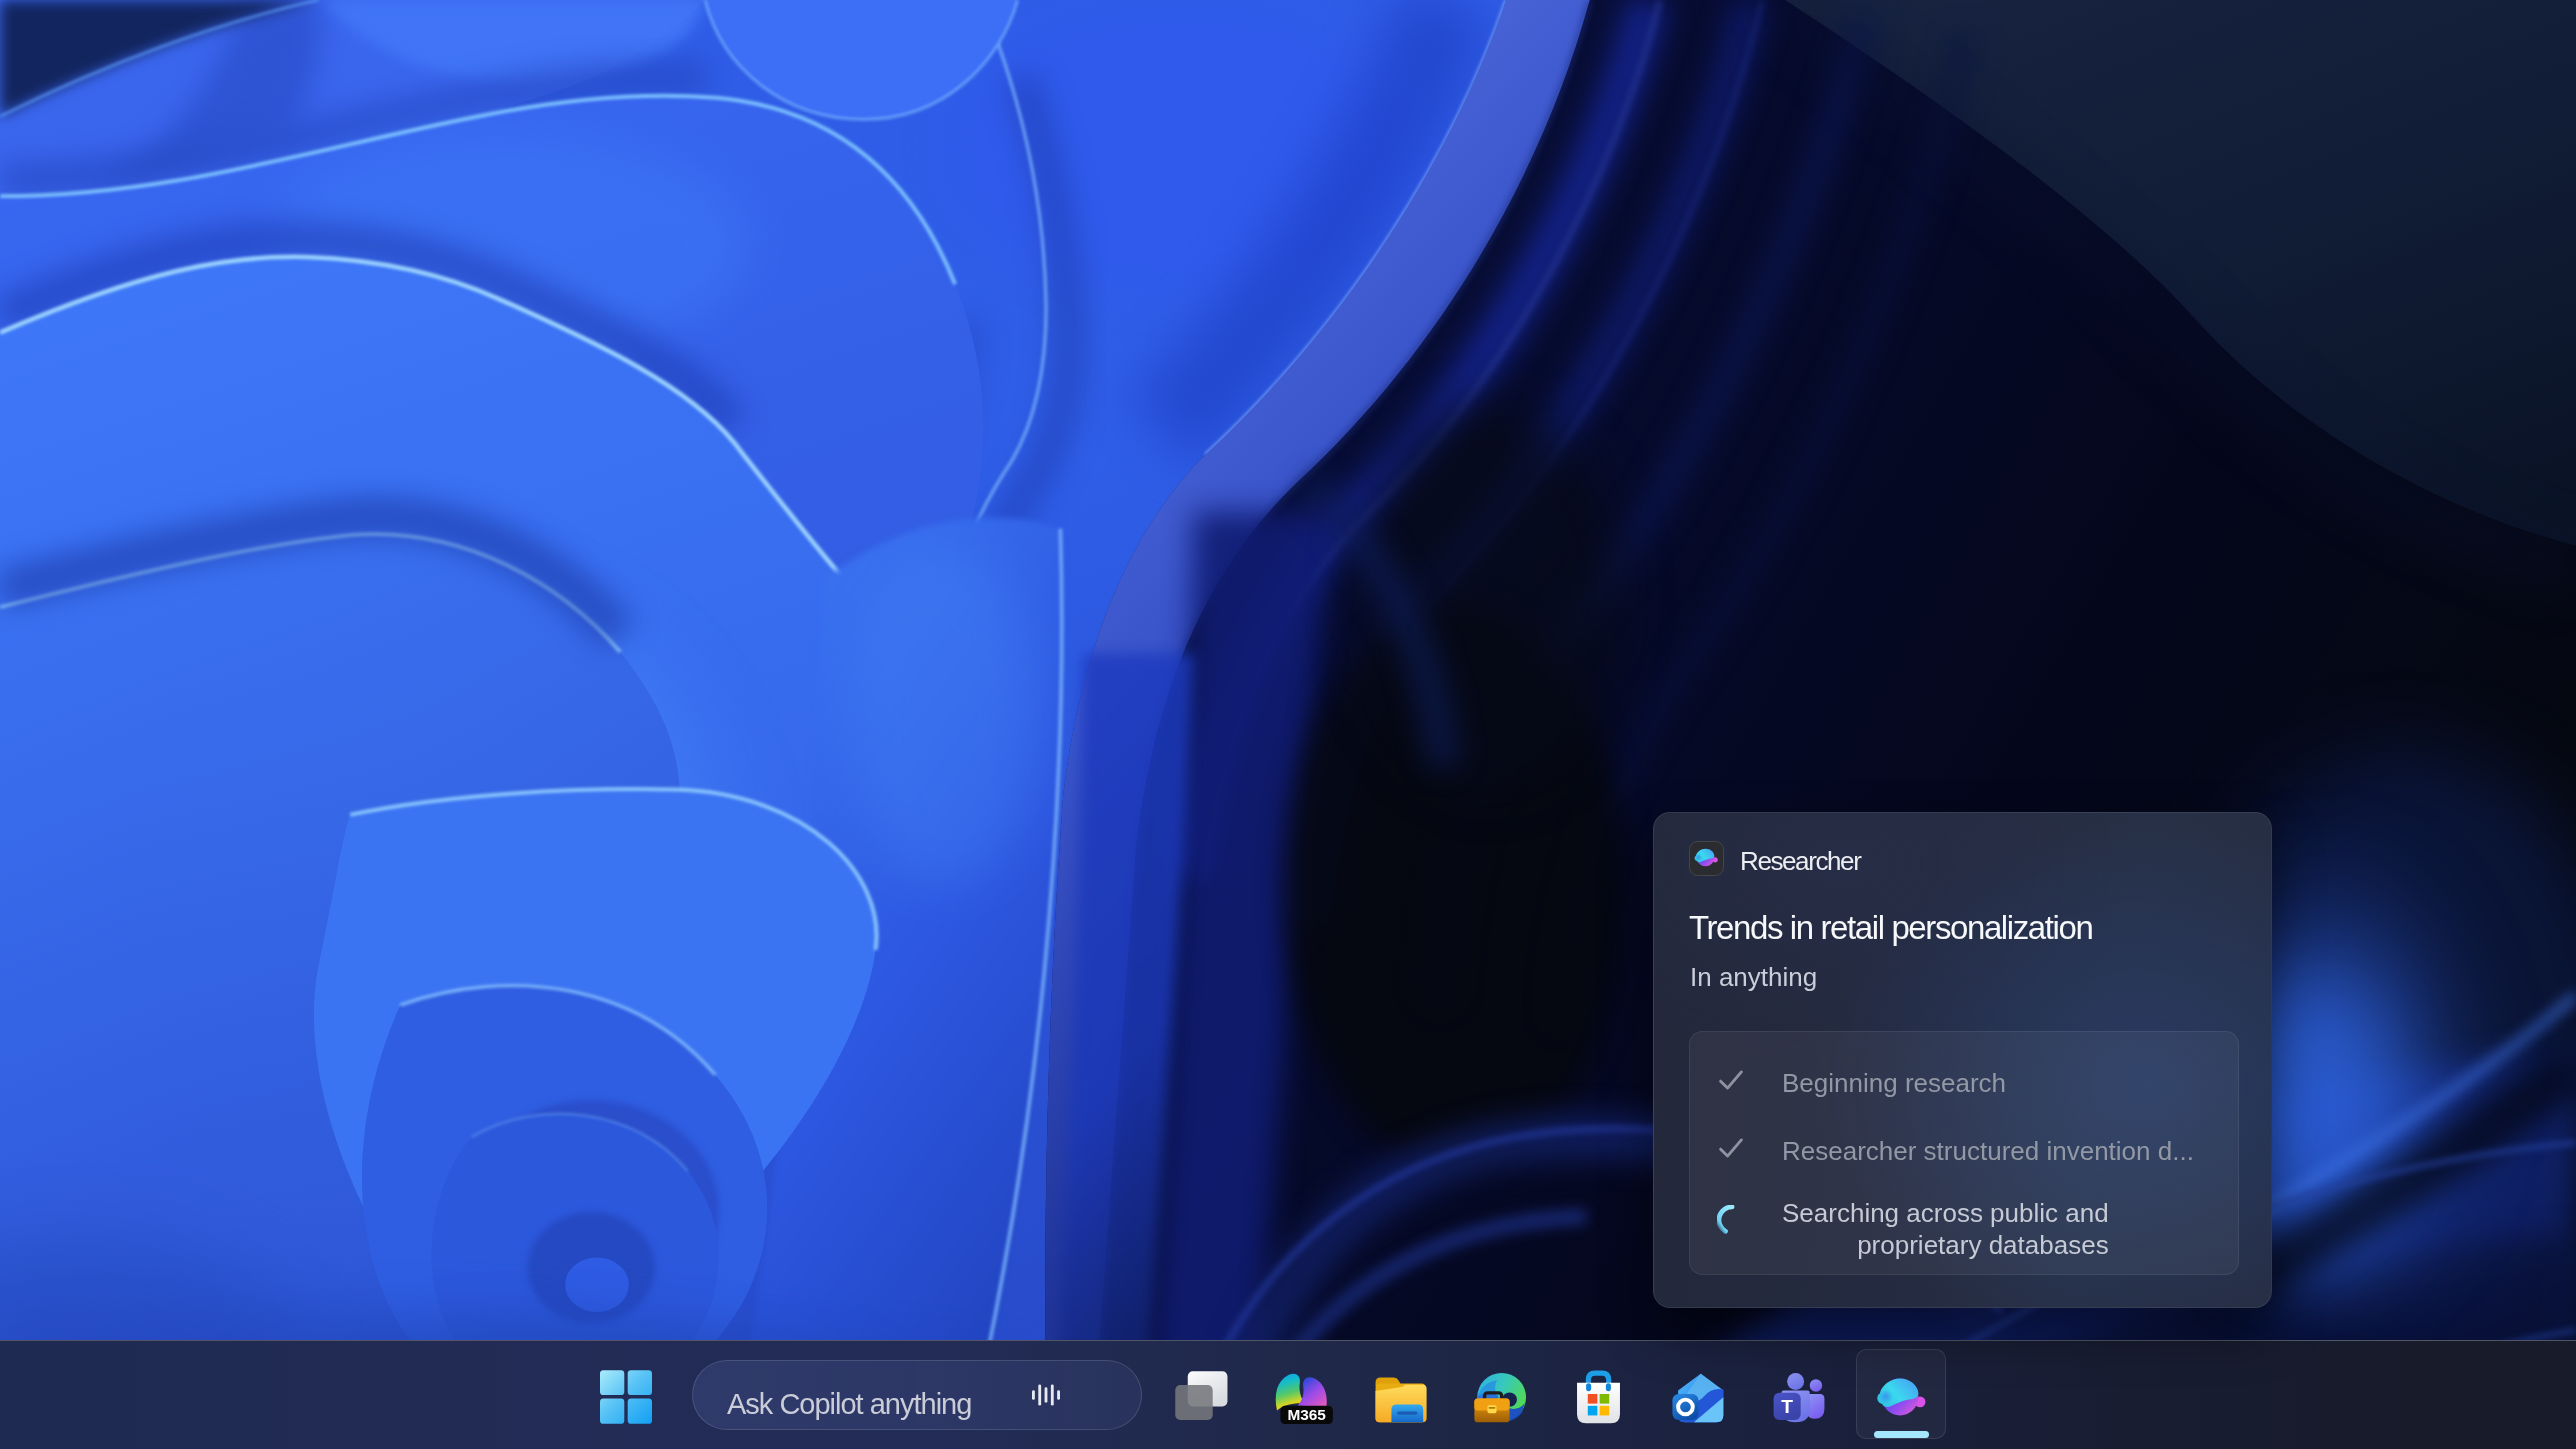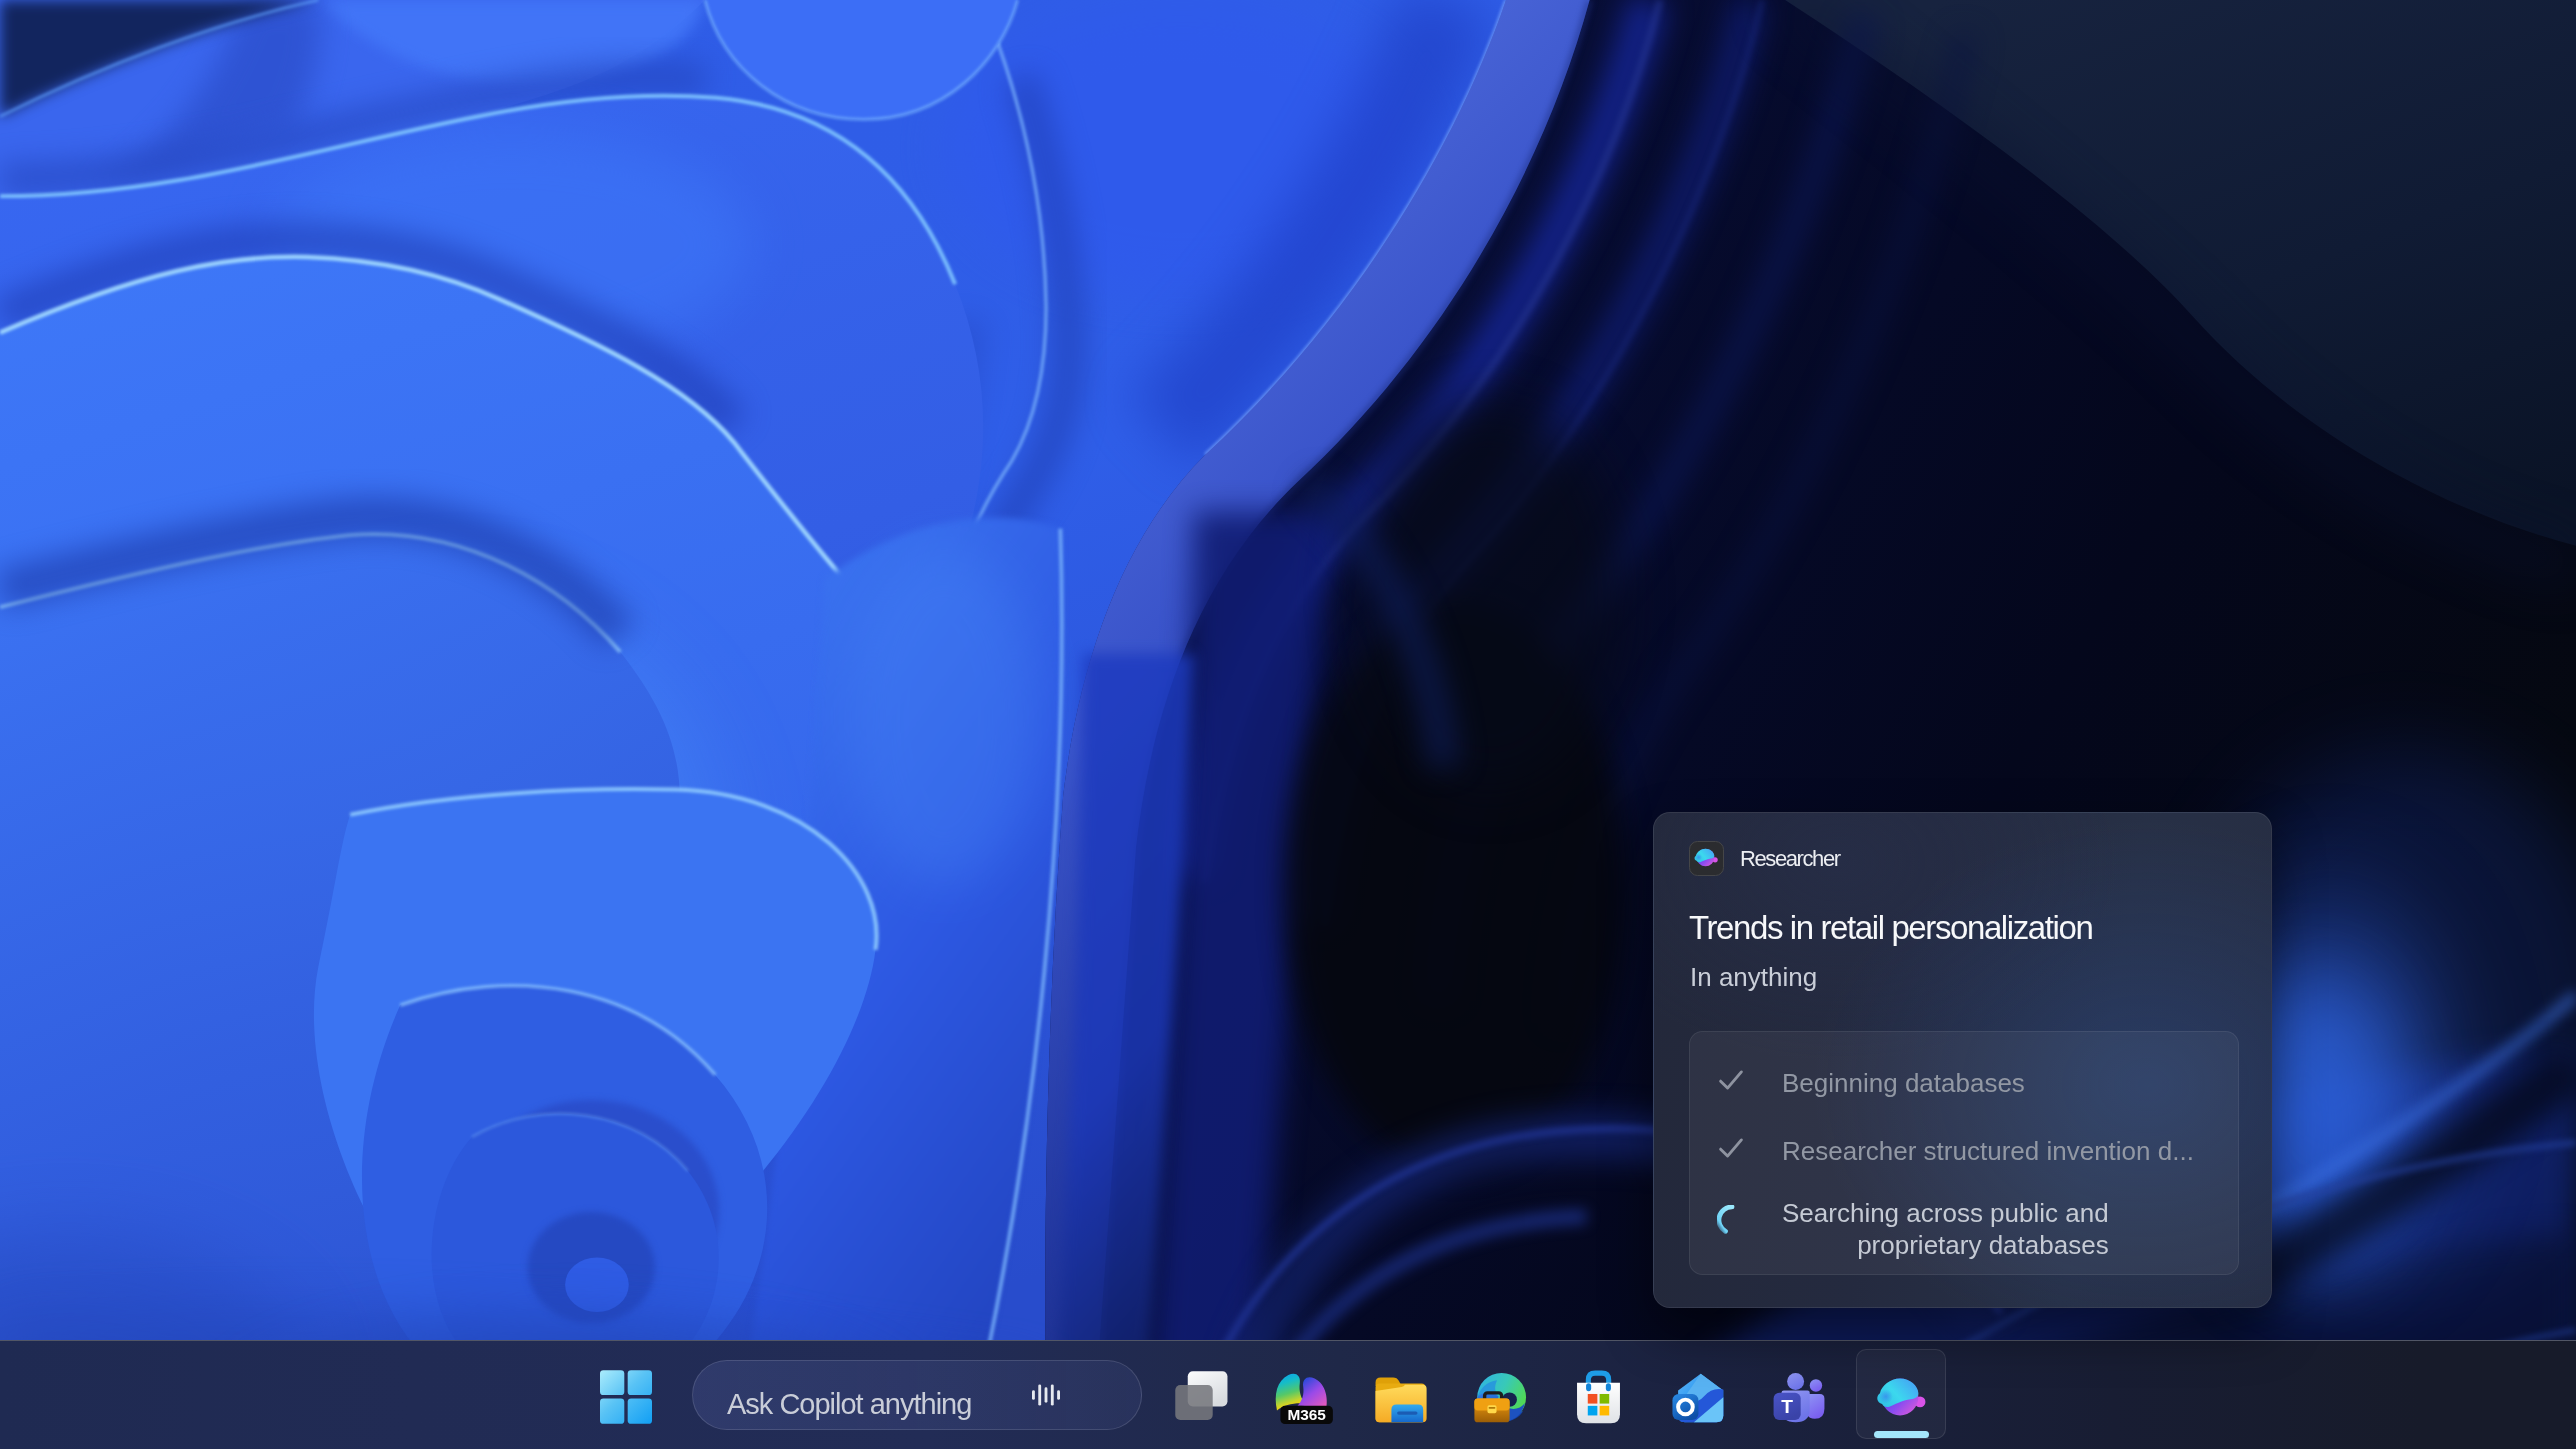--- a/index.html
+++ b/index.html
@@ -21,21 +21,21 @@
   
   #card{position:absolute;left:1653px;top:812px;width:619px;height:496px;border-radius:17px;
     background:
       radial-gradient(540px 426px at 80% 55%, rgba(44,82,160,0.33), rgba(44,82,160,0) 62%),
       radial-gradient(398px 284px at 30% 10%, rgba(40,48,78,0.5), rgba(40,48,78,0) 70%),
       linear-gradient(100deg,#23283a 0%,#242a3f 40%,#273046 70%,#262d42 100%);
     border:1.1px solid rgba(255,255,255,0.08);box-sizing:border-box;
     box-shadow:0 23px 51px rgba(0,0,0,0.45);}
   #appicon{position:absolute;left:35px;top:28px;width:35px;height:35px;border-radius:8.5px;
     background:#2b2c2f;border:1.7px solid #454648;box-sizing:border-box;}
-  #appname{position:absolute;left:86px;top:33px;font-size:22px;color:#eceef2;letter-spacing:-1.4px;}
+  #appname{position:absolute;left:86px;top:33px;font-size:26px;color:#eceef2;letter-spacing:-1.4px;}
   #title{position:absolute;left:35px;top:96px;font-size:33px;font-weight:normal;color:#f7f8fa;letter-spacing:-1.4px;}
   #status{position:absolute;left:36px;top:149px;font-size:26px;color:#c9ced8;}
   #panel{position:absolute;left:35px;top:218px;width:550px;height:244px;border-radius:13.6px;
     background:rgba(255,255,255,0.05);border:1.1px solid rgba(255,255,255,0.07);box-sizing:border-box;}
   .rowtext{position:absolute;left:92px;font-size:26px;color:#9298a4;}
   #row1{top:36px;}
   #row2{top:104px;}
   #row3{top:165px;color:#c5cad4;line-height:32px;text-align:right;}
   .chk{position:absolute;width:30px;height:30px;}
 </style>
@@ -436,19 +436,19 @@
       <svg class="chk" style="left:27px;top:173px" width="35" height="35" viewBox="0 0 62 62">
         <defs>
             <linearGradient id="spg" x1="0.8" y1="0" x2="0" y2="1">
           <stop offset="0" stop-color="#9ae8fc"></stop>
               <stop offset="0.75" stop-color="#6ed2f5"></stop>
               <stop offset="1" stop-color="#5abef0" stop-opacity="0.15"></stop>
             </linearGradient>
           </defs>
         <path d="M31,4 A27,27 0 0 0 17.5,54.4" stroke="url(#spg)" stroke-width="10" fill="none" stroke-linecap="round"></path>
       </svg>
-      <div class="rowtext" id="row1">Beginning databases</div>
+      <div class="rowtext" id="row1">Beginning research</div>
       <div class="rowtext" id="row2">Researcher structured invention d...</div>
       <div class="rowtext" id="row3">Searching across public and<br>proprietary databases</div>
     </div>
   </div>
 </div>
 
 
 </body></html>

